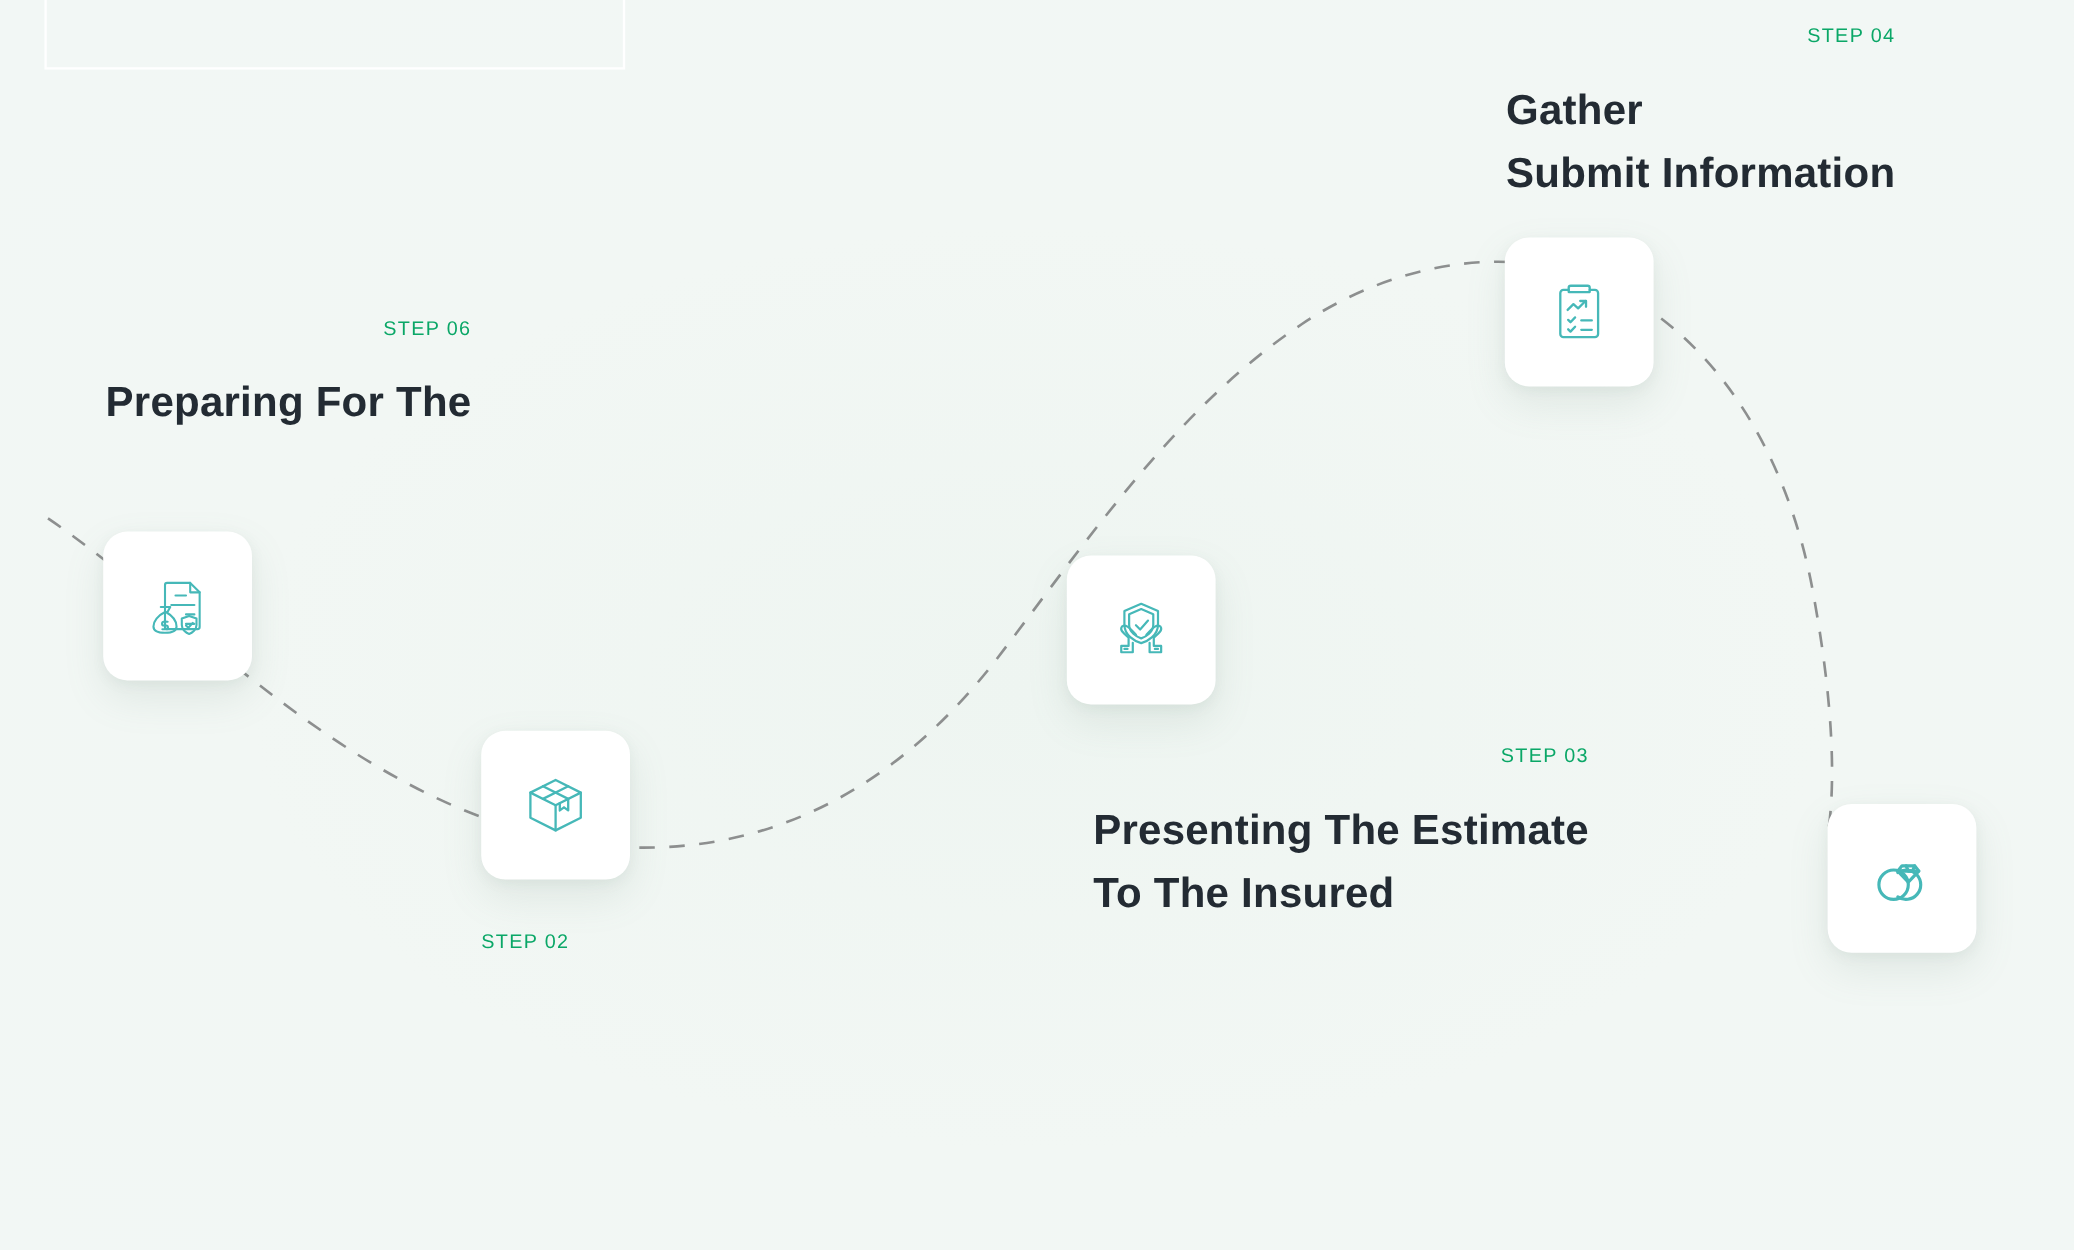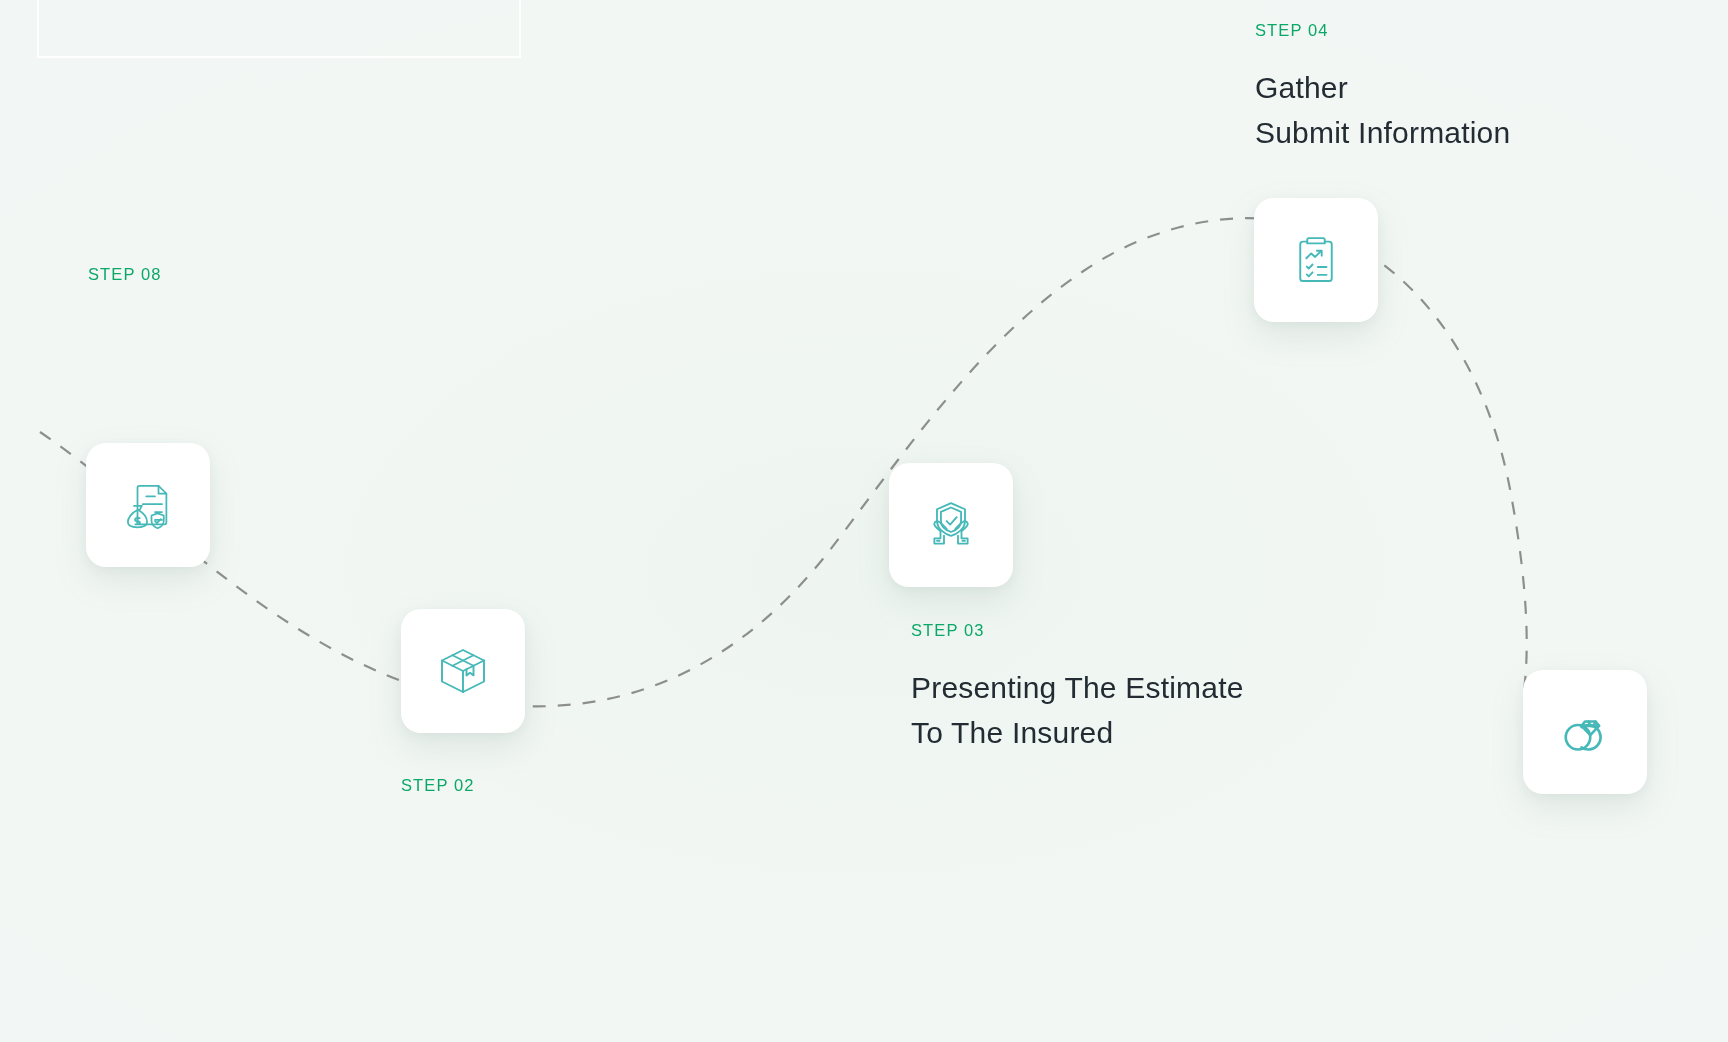--- a/index.html
+++ b/index.html
@@ -79,25 +79,26 @@
     position: absolute;
     white-space: nowrap;
   }
   .kicker {
     color: #0aa767;
     font-size: 16.5px;
     letter-spacing: 1.1px;
     font-weight: 400;
     line-height: 1;
     margin-bottom: 26px;
+    text-align: right;
   }
   .title {
     color: #232b33;
-    font-size: 30px;
-    font-weight: 400;
+    font-size: 35px;
+    font-weight: 700;
     line-height: 1.52;
     letter-spacing: 0.2px;
   }
 
   
   
   #card-1  { left: 86px;  top: 443px; }
   #text-1  { left: 88px;  top: 266px; }
   
   #card-2  { left: 401px; top: 609px; }
@@ -124,21 +125,22 @@
              C 300 636, 400 700, 520 706
              C 660 712, 760 640, 830 550
              C 905 452, 980 340, 1085 270
              C 1160 220, 1250 205, 1320 230
              C 1420 266, 1490 370, 1512 500
              C 1530 600, 1528 660, 1524 690"></path>
   </svg>
 
   <div class="step">
     <div class="label" id="text-1">
-      <div class="kicker">STEP 08</div>
+      <div class="kicker">STEP 06</div>
+      <div class="title">Preparing For The</div>
     </div>
     <div class="card" id="card-1">
       <span>
         <svg viewBox="0 0 64 64" fill="none" stroke="#46b8b8" stroke-width="2" stroke-linecap="round" stroke-linejoin="round">
           <path d="M22 10 h22 l9 9 v33 a2 2 0 0 1 -2 2 H22 a2 2 0 0 1 -2 -2 V12 a2 2 0 0 1 2 -2 z"></path>
           <path d="M44 10 v9 h9"></path>
           <path d="M30 22 h10"></path>
           <path d="M26 31 h22"></path>
           <path d="M40 40 h8"></path>
           <path d="M40 49 h8"></path>

